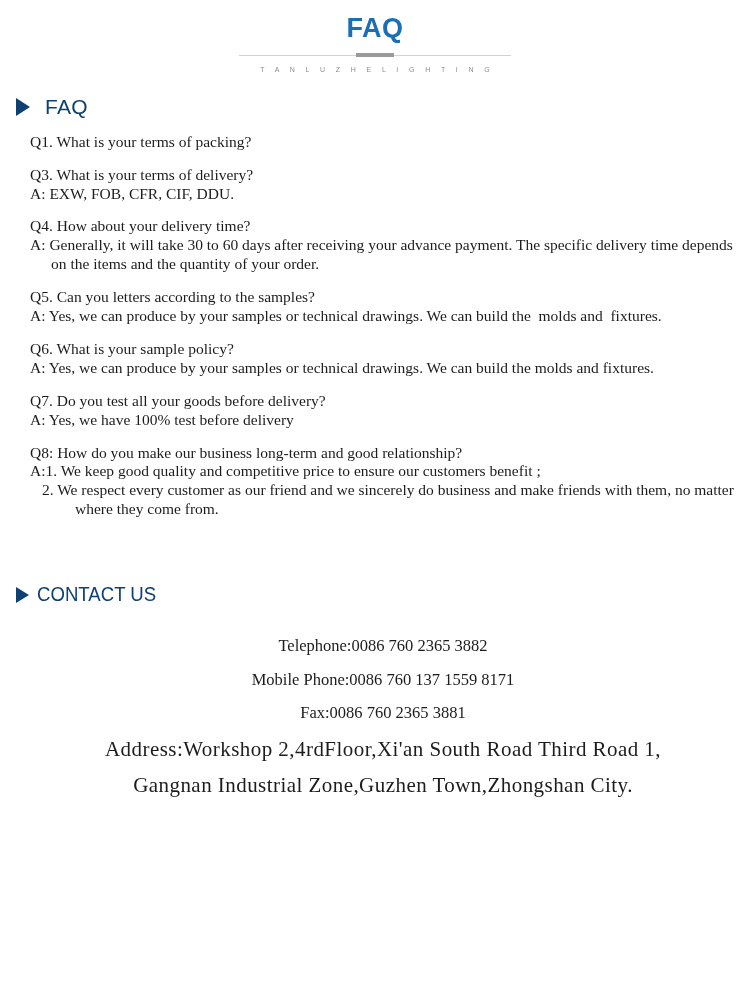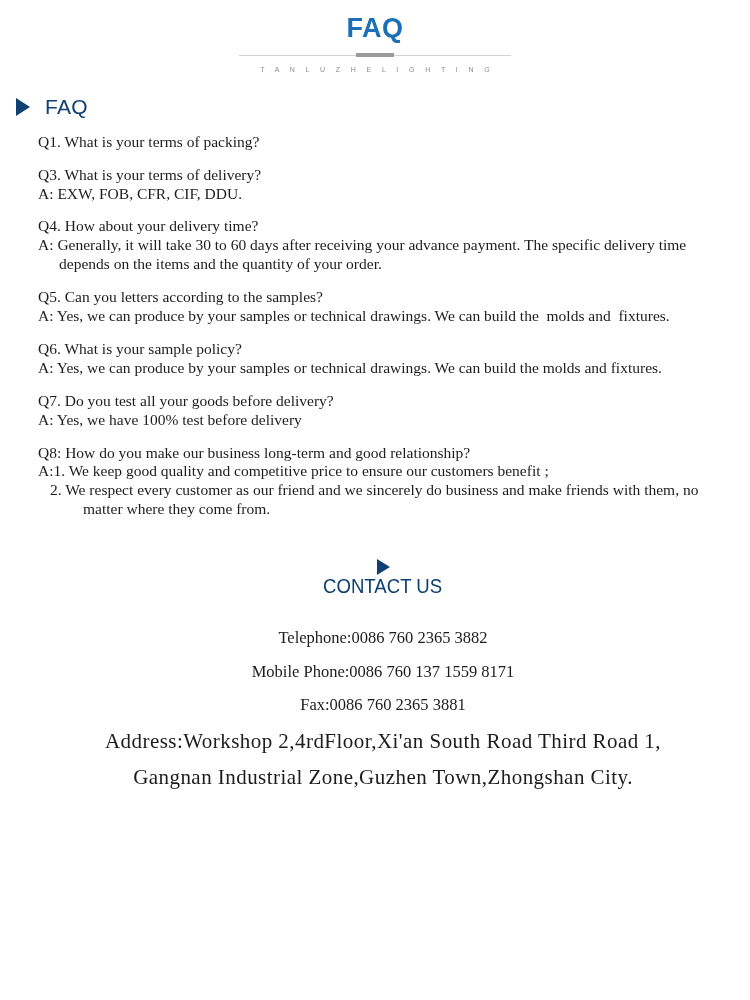--- a/index.html
+++ b/index.html
@@ -79,40 +79,39 @@
     flex: none;
   }
   .section-head .label {
     font-family: "Liberation Sans", "DejaVu Sans", sans-serif;
     color: #0e4071;
     font-size: 21px;
     margin-left: 15px;
     letter-spacing: 0.3px;
   }
   .section-head.contact {
-    margin-top: 40px;
-    flex-direction: column;
+    margin-top: 64px;
   }
   .section-head.contact .tri-icon {
     border-left-color: #0e4071;
     border-left-width: 13px;
     border-top-width: 8px;
     border-bottom-width: 8px;
   }
   .section-head.contact .label {
     margin-left: 8px;
     font-size: 20px;
     letter-spacing: 0px;
     transform: scaleX(0.93);
     transform-origin: left center;
   }
 
   
   .faq-body {
-    margin: 14px 14px 0 38px;
+    margin: 14px 14px 0 30px;
   }
   .qa-block {
     margin-bottom: 14px;
   }
   .qa-block:last-child {
     margin-bottom: 0;
   }
   .q-line,
   .a-line {
     font-size: 15.5px;

